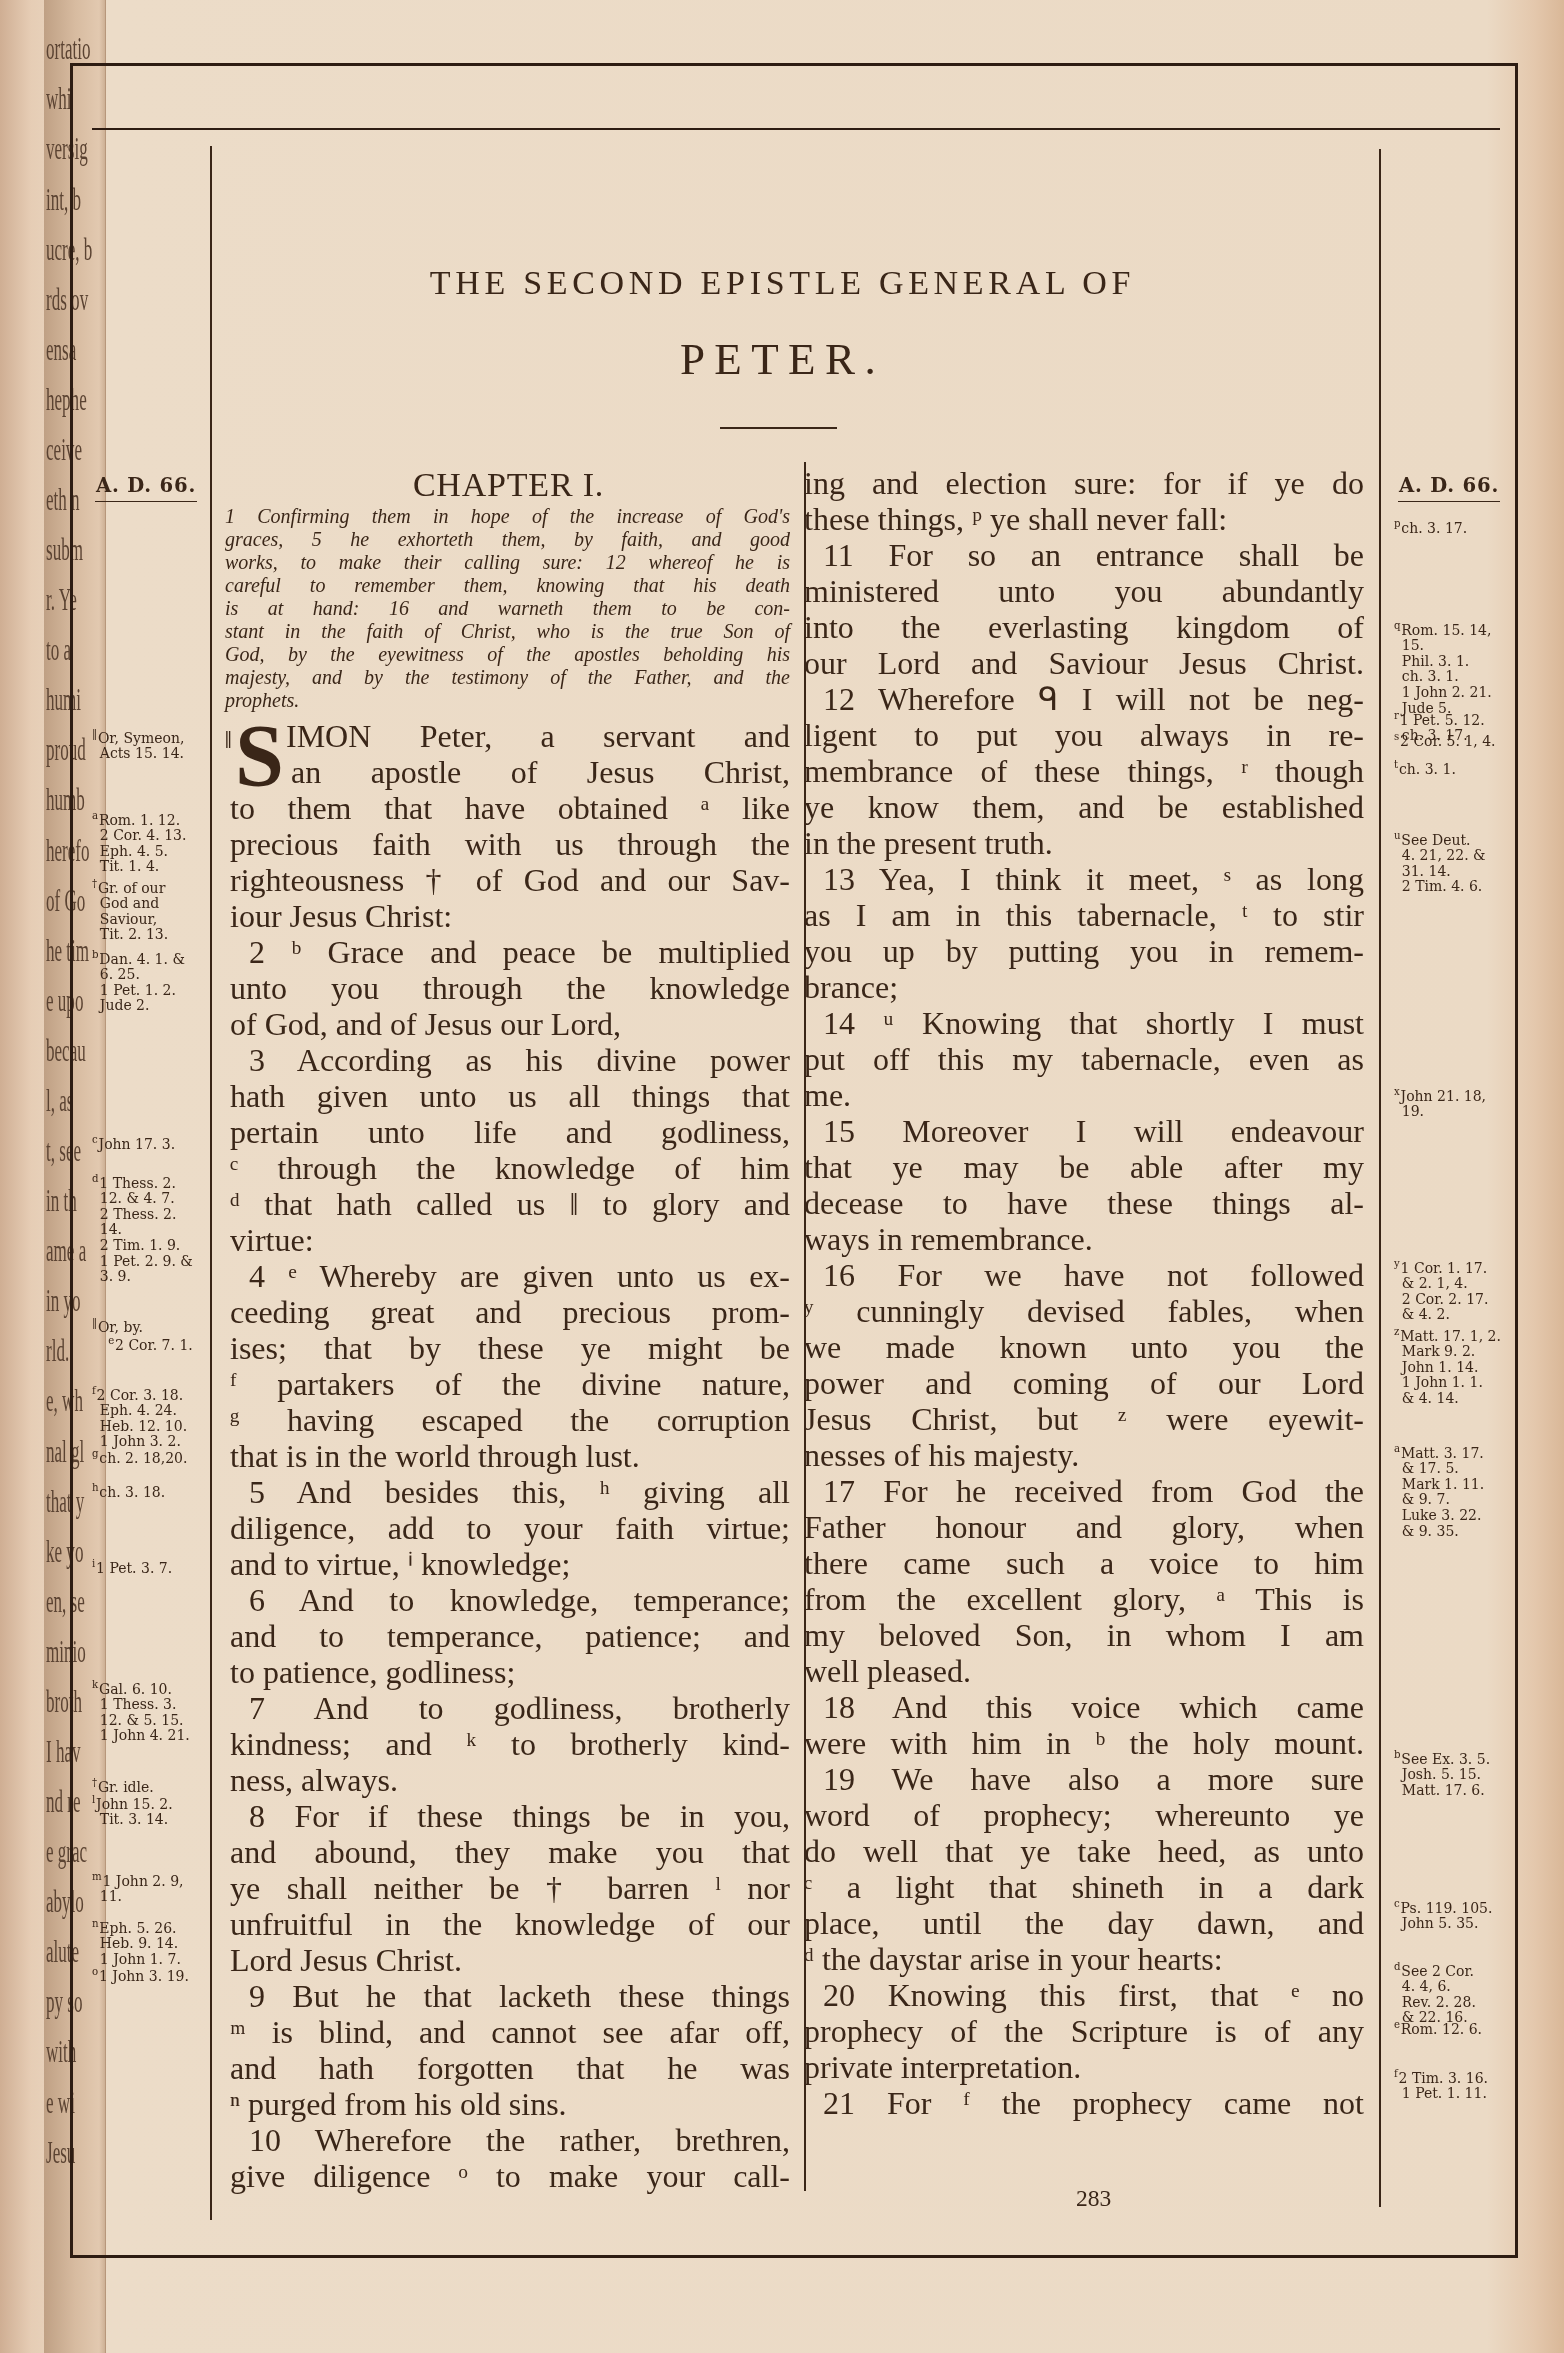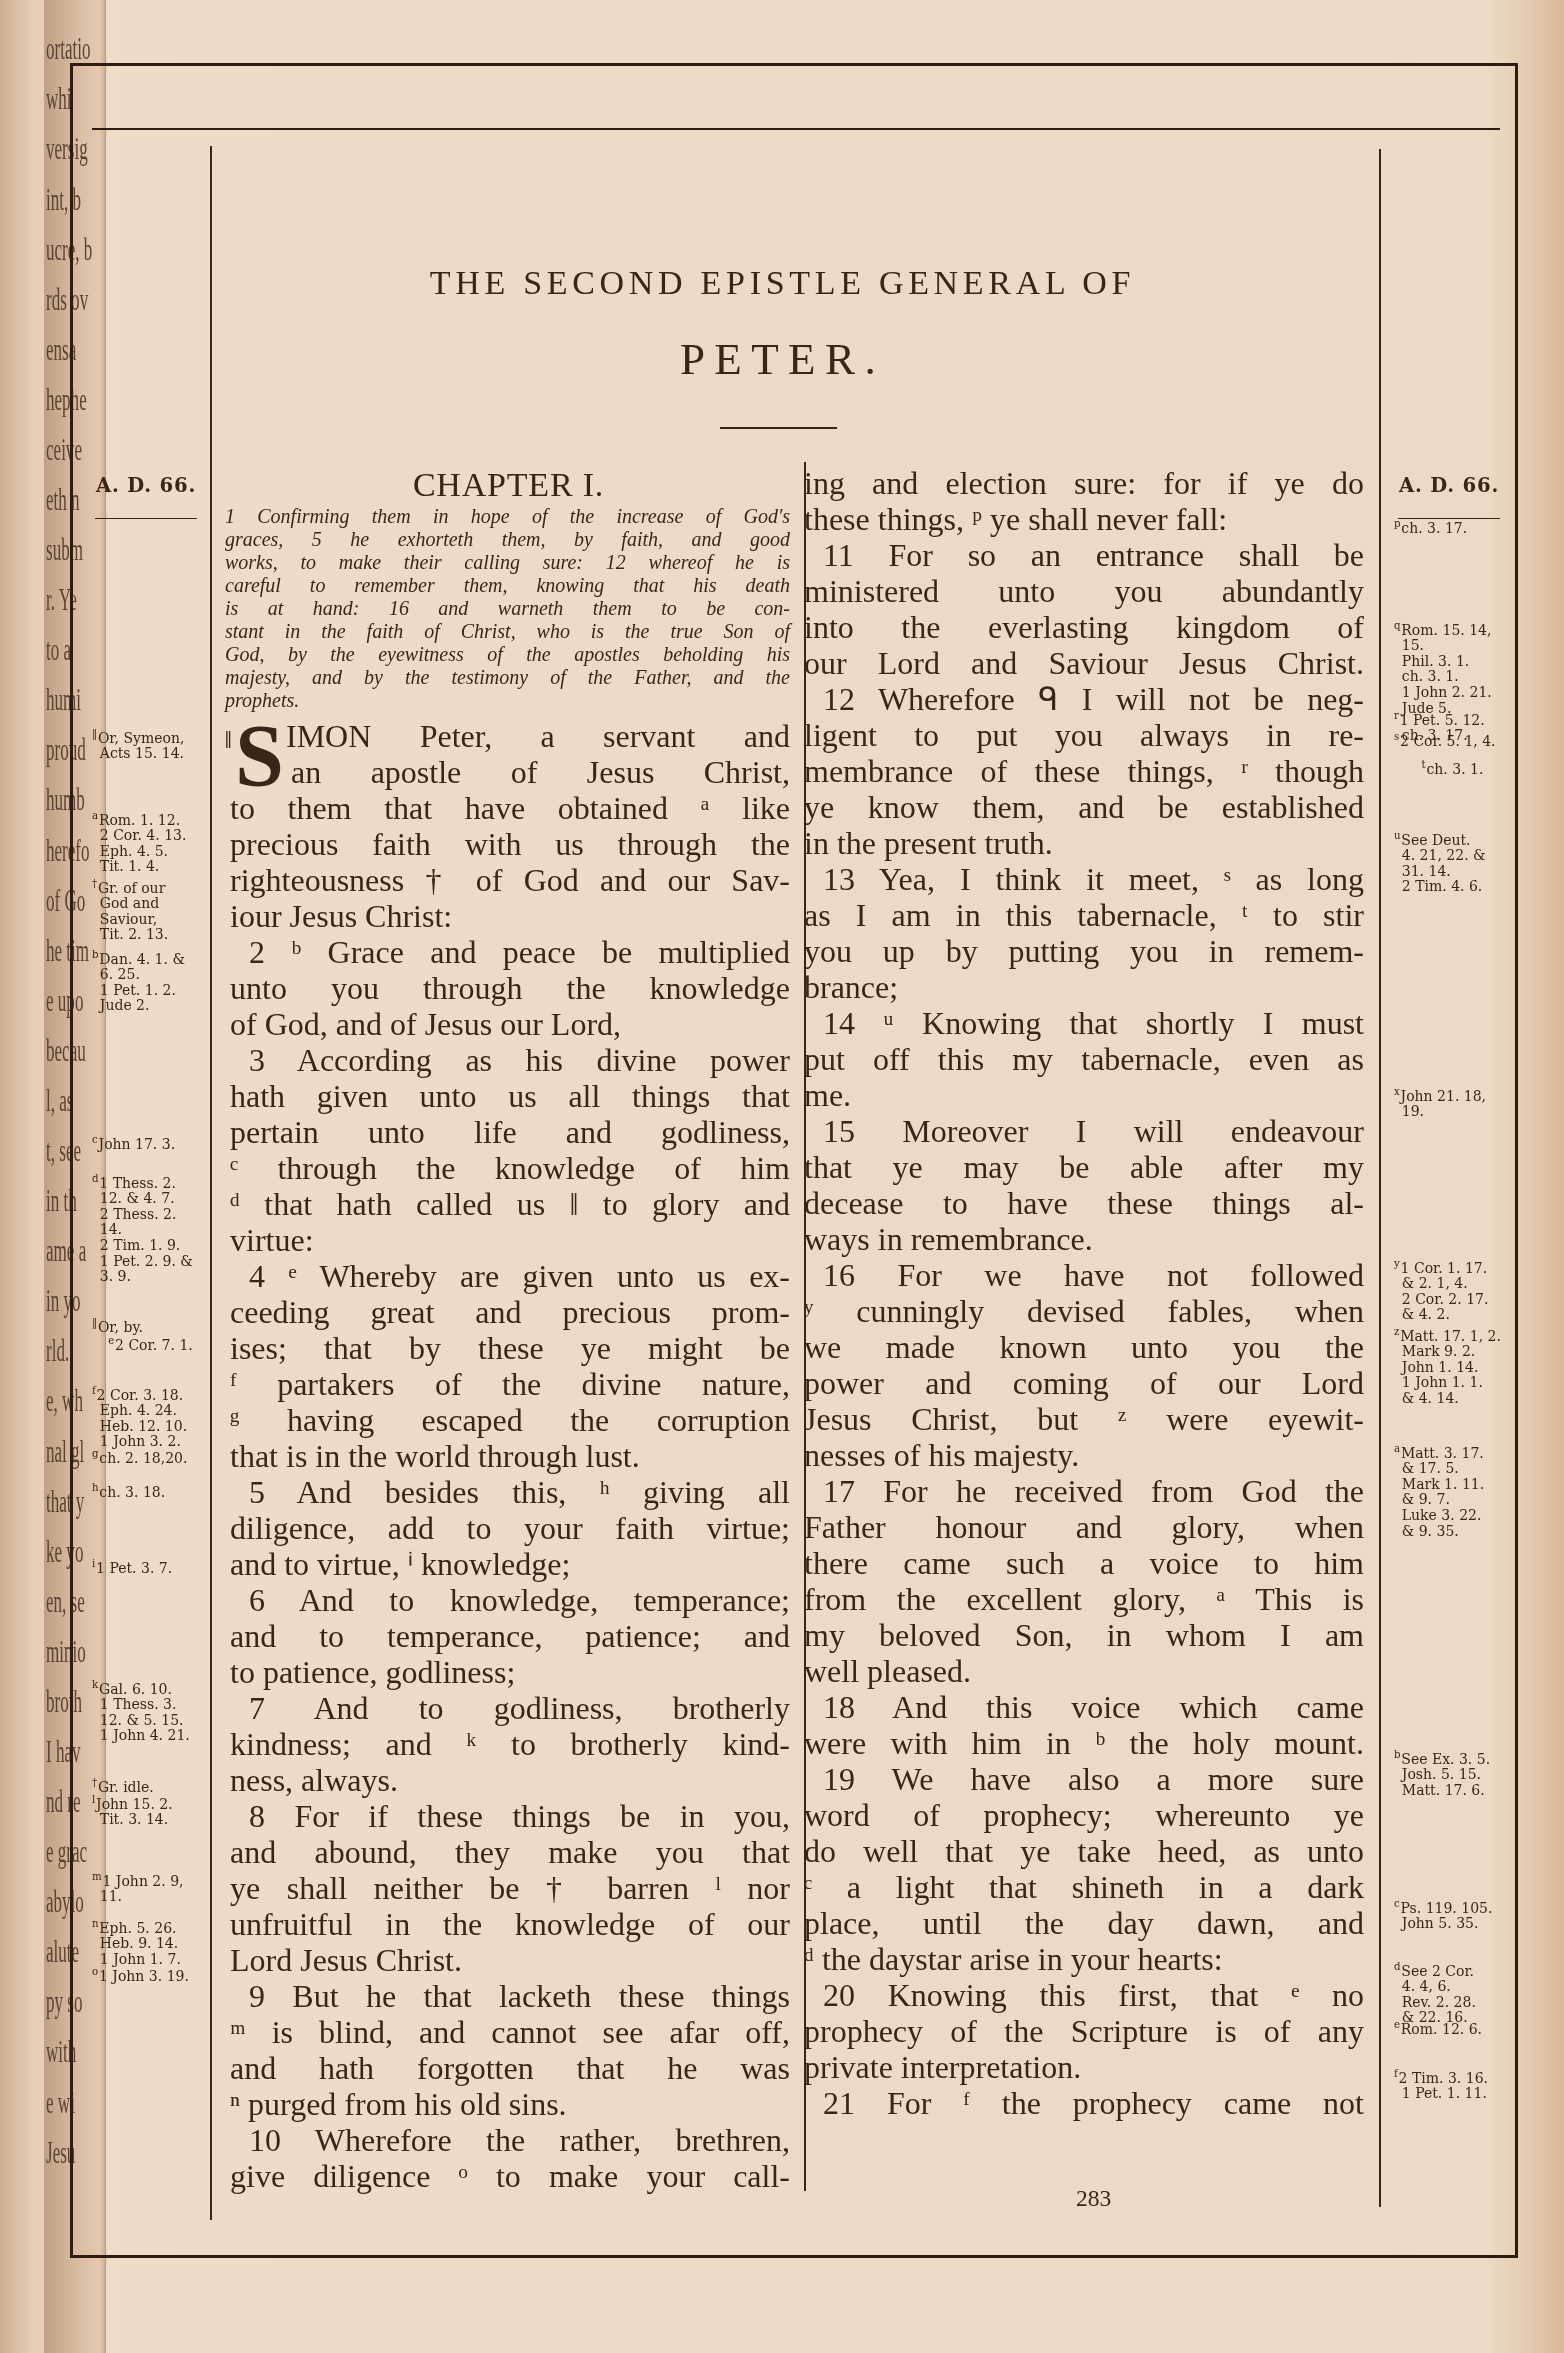--- a/index.html
+++ b/index.html
@@ -42,21 +42,21 @@
   .title-rule { position:absolute; left:720px; top:427px; width:117px; height:2.3px; background:#3a2618; }
 
   .margin-col { position:absolute; font-size:14px; line-height:15.6px; font-family:"DejaVu Serif", serif; }
   .margin-note { position:absolute; width:117px; }
   .margin-note .mark { font-size:10.2px; vertical-align:super; margin-right:0.8px; }
   .margin-note .line { display:block; padding-left:7.8px; white-space:nowrap; }
   .margin-note .line.first { padding-left:0; }
   .ad-head {
     position:absolute; font-size:19.6px; font-weight:bold; letter-spacing:0.8px;
     font-family:"DejaVu Serif", serif; width:102px; text-align:center;
-    border-bottom:1.6px solid #3a2618; padding-bottom:21px;
+    border-bottom:1.6px solid #3a2618; padding-bottom:4px;
   }
 
   .text-col { position:absolute; font-family:"Liberation Serif", serif; font-size:32px; line-height:36px; }
   .text-col .ln { display:block; white-space:nowrap; text-align:justify; text-align-last:justify; height:36px; }
   .text-col .ln.last { text-align-last:left; }
   .text-col .ln.indent { padding-left:19px; }
   .chapter-head { position:absolute; font-family:"Liberation Serif", serif; font-size:34px; letter-spacing:0.8px; text-align:center; }
   .summary { position:absolute; font-family:"Liberation Serif", serif; font-style:italic; font-size:20px; line-height:23px; }
   .summary .ln { display:block; white-space:nowrap; text-align:justify; text-align-last:justify; height:23px; }
   .summary .ln.last { text-align-last:left; }
@@ -219,21 +219,21 @@
       <span class="line"><span>1 John 2. 21.</span></span>
       <span class="line"><span>Jude 5.</span></span>
     </div>
     <div class="margin-note" style="top: 708px;">
       <span class="line first"><span class="mark">r</span><span>1 Pet. 5. 12.</span></span>
       <span class="line"><span>ch. 3. 17.</span></span>
     </div>
     <div class="margin-note" style="top: 729px;">
       <span class="line first"><span class="mark">s</span><span>2 Cor. 5. 1, 4.</span></span>
     </div>
-    <div class="margin-note" style="top: 757px; text-align: center;">
+    <div class="margin-note" style="top: 757px;">
       <span class="line first"><span class="mark">t</span><span>ch. 3. 1.</span></span>
     </div>
     <div class="margin-note" style="top: 828px;">
       <span class="line first"><span class="mark">u</span><span>See Deut.</span></span>
       <span class="line"><span>4. 21, 22. &amp;</span></span>
       <span class="line"><span>31. 14.</span></span>
       <span class="line"><span>2 Tim. 4. 6.</span></span>
     </div>
     <div class="margin-note" style="top: 1084px;">
       <span class="line first"><span class="mark">x</span><span>John 21. 18,</span></span>

